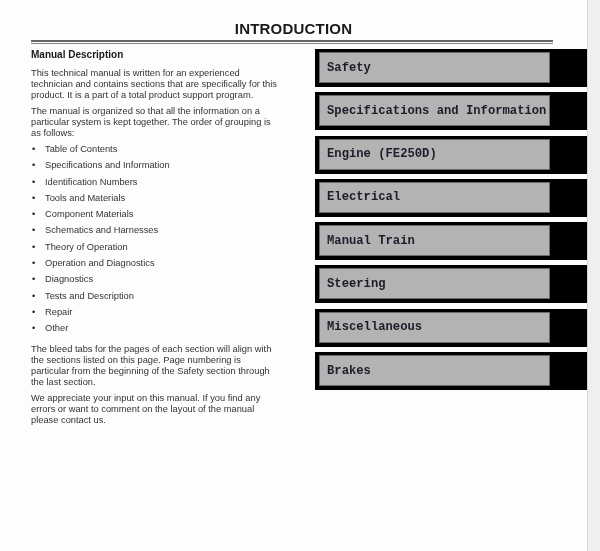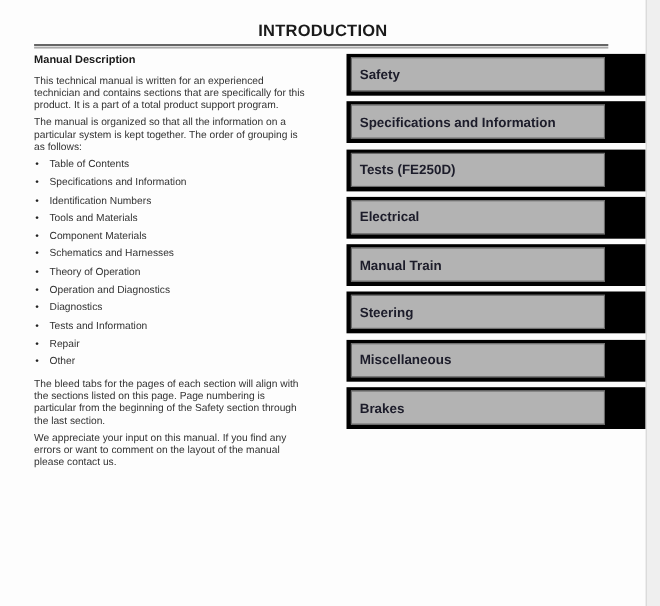--- a/index.html
+++ b/index.html
@@ -33,21 +33,21 @@
   .left h2 {
     margin: 0 0 6px 0; font-size: 10px; line-height: 14px; color: #1a1a1a; font-weight: bold;
   }
   .left p { margin: 0 12px 5px 0; }
   .left ul { list-style: none; margin: 0 0 4px 0; padding: 0; }
   .left li { position: relative; padding-left: 14px; height: 16.3px; line-height: 11px; }
   .left li .bullet { position: absolute; left: 1px; top: 0; color: #222; }
   .left p.note { font-weight: bold; font-style: italic; color: #1a1a1a; margin-top: 2px; }
   .tabs { position: absolute; left: 315px; top: 49px; width: 272px; }
   .tab {
-    position: relative; height: 38px; background: #000; margin-bottom: 5.3px;
+    position: relative; height: 38px; background: #000; margin-bottom: 5.3px; font-family: Liberation Mono, monospace;
   }
   .tab .inner {
     position: absolute; left: 4px; top: 3px; width: 231px; height: 31px;
     background: #b3b3b3; border: 1px solid #6a6a6a; box-sizing: border-box;
     display: flex; align-items: center; padding-left: 7px;
     font-weight: bold; font-size: 12.2px; color: #1c1c2a;
   }
 </style>
 </head>
 <body>
@@ -63,37 +63,37 @@
     <ul>
       <li><span class="bullet">•</span><span>Table of Contents</span></li>
       <li><span class="bullet">•</span><span>Specifications and Information</span></li>
       <li><span class="bullet">•</span><span>Identification Numbers</span></li>
       <li><span class="bullet">•</span><span>Tools and Materials</span></li>
       <li><span class="bullet">•</span><span>Component Materials</span></li>
       <li><span class="bullet">•</span><span>Schematics and Harnesses</span></li>
       <li><span class="bullet">•</span><span>Theory of Operation</span></li>
       <li><span class="bullet">•</span><span>Operation and Diagnostics</span></li>
       <li><span class="bullet">•</span><span>Diagnostics</span></li>
-      <li><span class="bullet">•</span><span>Tests and Information</span></li>
+      <li><span class="bullet">•</span><span>Tests and Description</span></li>
       <li><span class="bullet">•</span><span>Repair</span></li>
       <li><span class="bullet">•</span><span>Other</span></li>
     </ul>
     <p>The bleed tabs for the pages of each section will align with the sections listed on this page. Page numbering is particular from the beginning of the Safety section through the last section.</p>
     <p>We appreciate your input on this manual. If you find any errors or want to comment on the layout of the manual please contact us.</p>
   </div>
 
   <div class="tabs">
     <div class="tab">
         <div class="inner">Safety</div>
       </div>
     <div class="tab">
         <div class="inner">Specifications and Information</div>
       </div>
     <div class="tab">
-        <div class="inner">Tests (FE250D)</div>
+        <div class="inner">Engine (FE250D)</div>
       </div>
     <div class="tab">
         <div class="inner">Electrical</div>
       </div>
     <div class="tab">
         <div class="inner">Manual Train</div>
       </div>
     <div class="tab">
         <div class="inner">Steering</div>
       </div>

